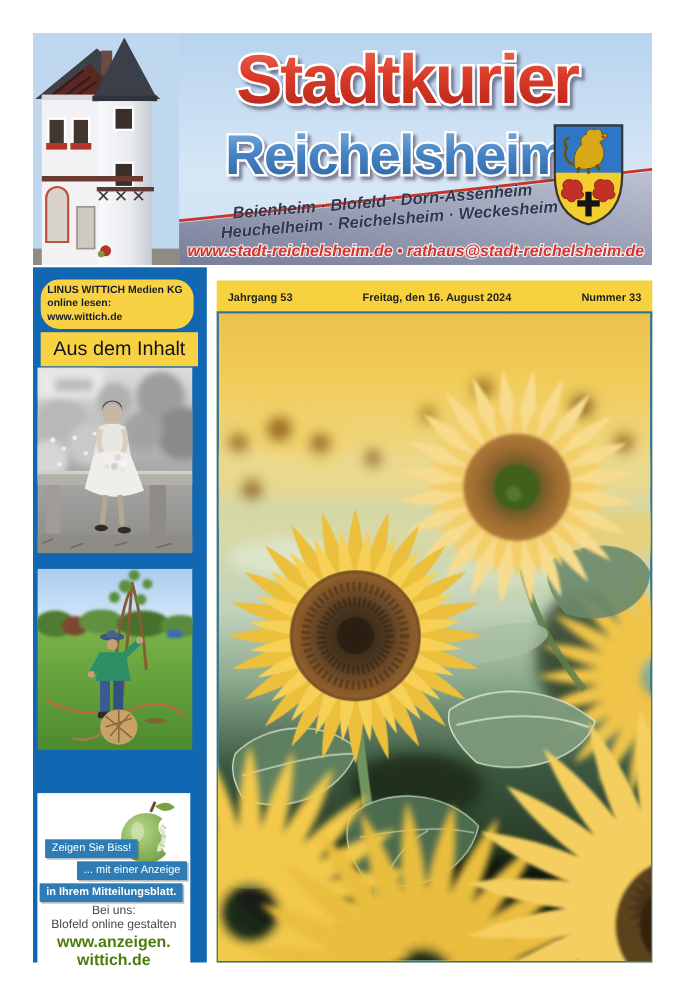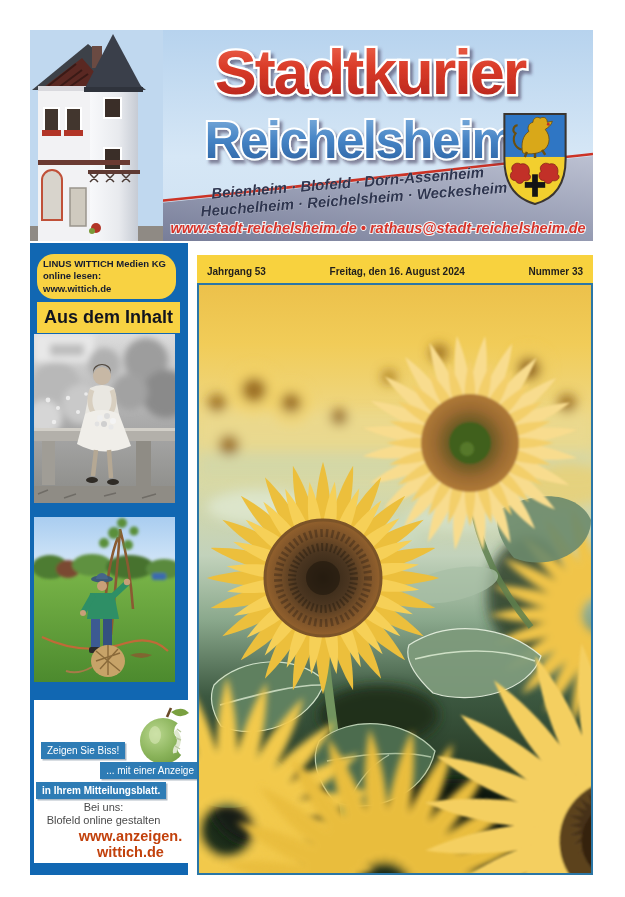--- a/index.html
+++ b/index.html
@@ -16,35 +16,35 @@
   
   .issue-bar{position:absolute;left:197px;top:255px;width:396px;height:19px;background:#f8d23e;
              display:flex;justify-content:space-between;align-items:center;padding:16px 10px;
              box-sizing:border-box;font-size:10px;font-weight:bold;color:#211f1c;}
 
   
   .sidebar{position:absolute;left:30px;top:243px;width:158px;height:632px;background:#1167b2;}
   .pub-box{position:absolute;left:7px;top:11px;width:139px;background:#f8d242;color:#161c30;
            font-size:9.5px;font-weight:bold;line-height:1.3;padding:4px 6px;box-sizing:border-box;border-radius:17px;}
   .contents-box{position:absolute;left:7px;top:59px;width:143px;height:31px;background:#f8d242;
-           color:#11141f;font-size:18px;font-weight:bold;display:flex;align-items:center;justify-content:center;}
+           color:#11141f;font-size:18px;font-weight:normal;display:flex;align-items:center;justify-content:center;}
   .photo-bw{position:absolute;left:4px;top:91px;width:141px;height:169px;}
   .photo-color{position:absolute;left:4px;top:274px;width:141px;height:165px;}
-  .ad-box{position:absolute;left:4px;top:457px;width:139px;height:163px;background:#ffffff;padding-left:30px;}
+  .ad-box{position:absolute;left:4px;top:478px;width:139px;height:163px;background:#ffffff;}
   .apple{position:absolute;right:10px;top:5px;width:56px;height:62px;}
   .chip{position:absolute;background:#2e7cb5;color:#fff;font-size:10px;line-height:15px;height:15px;
         padding:1px 6px;white-space:nowrap;box-shadow:1.5px 1.5px 0 rgba(30,60,90,.35);}
   .chip.c1{left:7px;top:42px;}
   .chip.c2{right:3px;top:62px;}
   .chip.c3{left:2px;top:82px;font-weight:bold;}
   .ad-t{position:absolute;left:0;width:139px;text-align:center;color:#4a4a4a;font-size:11px;}
   .ad-t.t1{top:101px;}
   .ad-t.t2{top:114px;}
-  .ad-url{position:absolute;left:0;top:128px;width:139px;text-align:center;color:#c2410c;
-          font-size:14.5px;font-weight:bold;line-height:1.12;margin-left:27px;}
+  .ad-url{position:absolute;left:0;top:128px;width:139px;text-align:center;color:#4d7c0f;
+          font-size:14.5px;font-weight:bold;line-height:1.12;}
 
   
   .main-photo{position:absolute;left:197px;top:283px;width:392px;height:588px;margin:0;
               border:2px solid #2b76a6;overflow:hidden;background:#e8c84e;}
   .main-photo svg{display:block;width:392px;height:588px;}
 </style>
 </head>
 <body>
 
 <div class="page">

